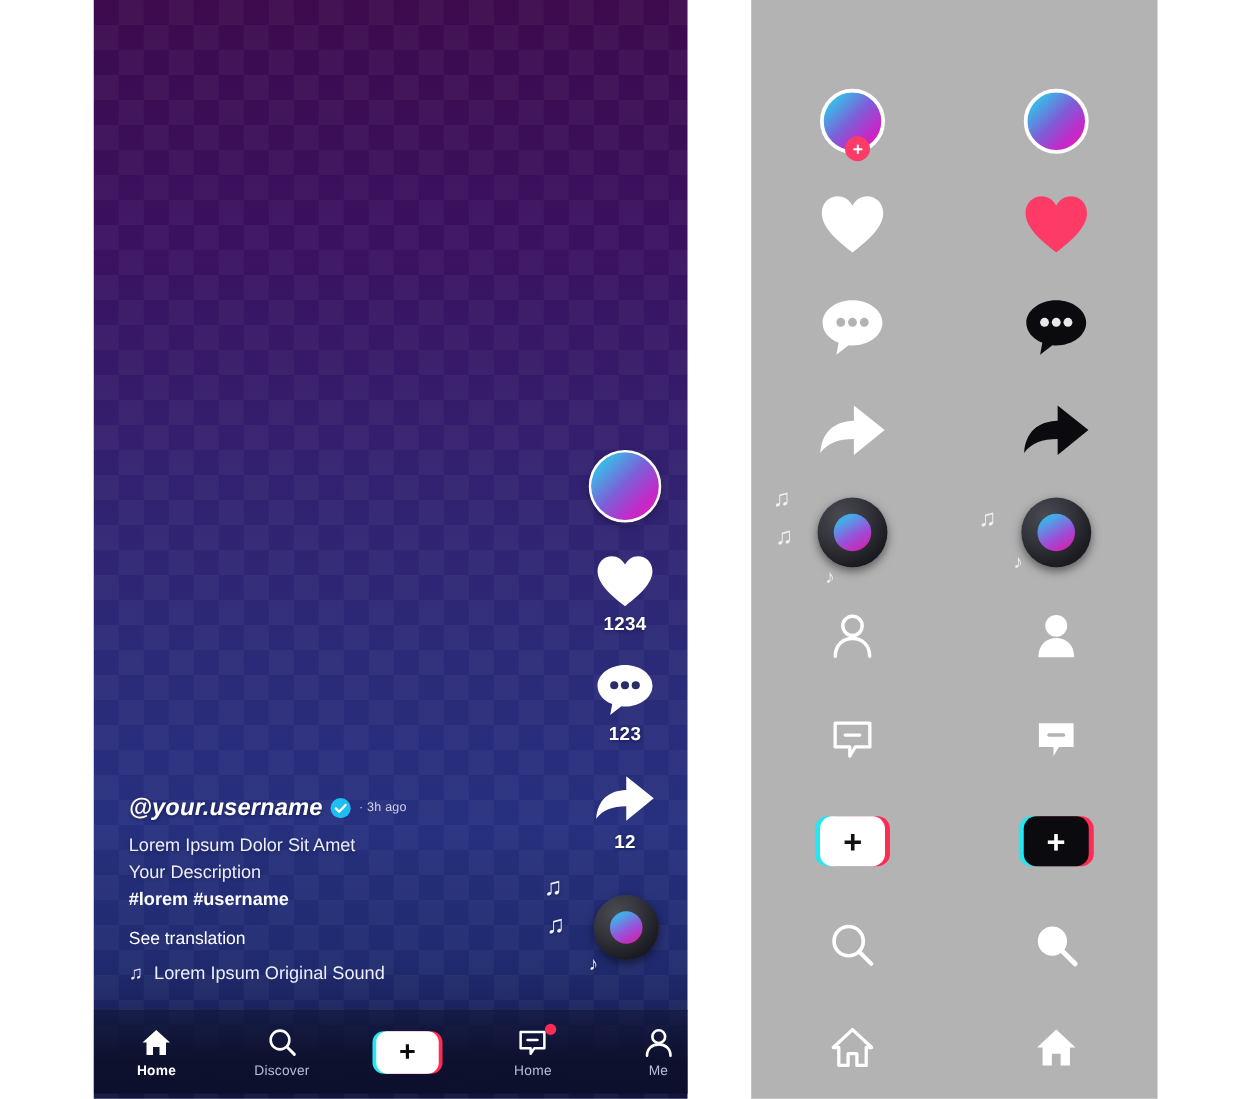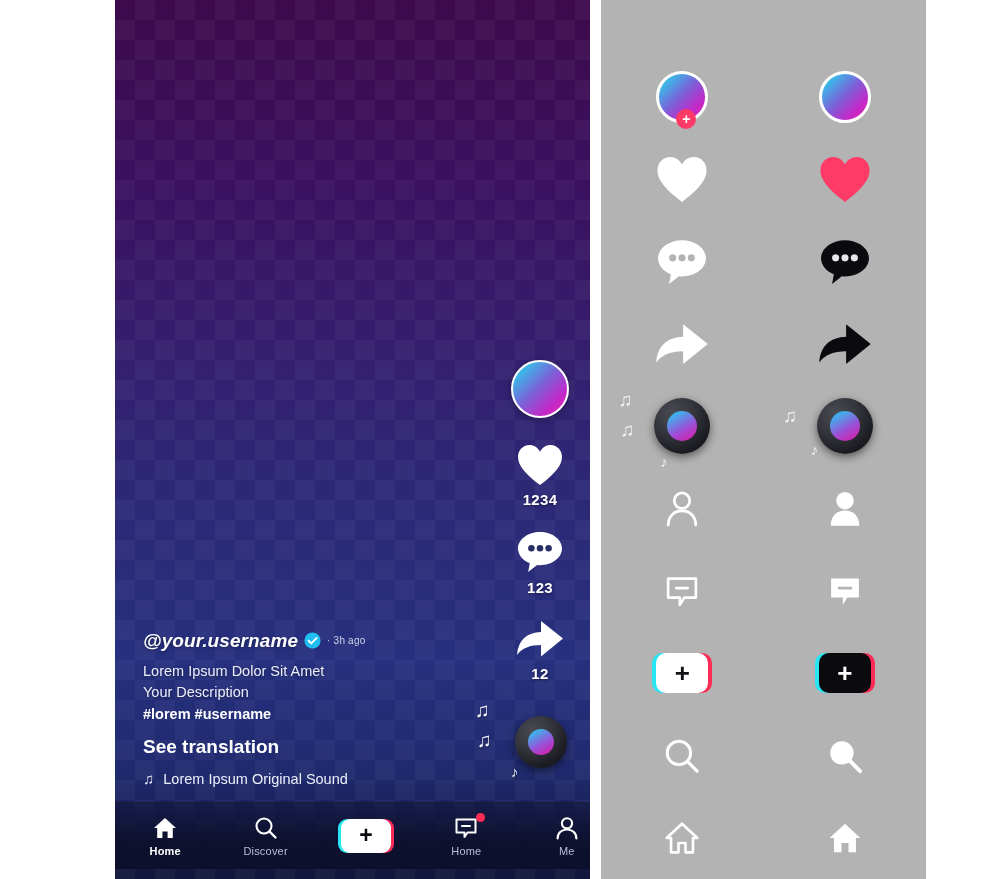--- a/index.html
+++ b/index.html
@@ -9,21 +9,20 @@
     overflow:hidden;position:relative;
   }
   .stage{position:absolute;left:0;top:0;width:1000px;height:879px;}
 
   
   .phone{
     position:absolute;left:75px;top:0;width:475px;height:879px;
     overflow:hidden;
     background:
       linear-gradient(180deg,#3d0a4d 0%, #3a1160 22%, #33206f 42%, #2b2a78 60%, #26307e 75%, #1f2a6e 88%, #151a47 97%, #11153a 100%);
-    margin-left: 40px;
   }
   .checker{
     position:absolute;inset:0;
     background-image:
       linear-gradient(45deg, rgba(255,255,255,.035) 25%, transparent 25%, transparent 75%, rgba(255,255,255,.035) 75%),
       linear-gradient(45deg, rgba(255,255,255,.035) 25%, transparent 25%, transparent 75%, rgba(255,255,255,.035) 75%);
     background-size:40px 40px;
     background-position:0 0, 20px 20px;
     pointer-events:none;
   }
@@ -63,27 +62,27 @@
   .note.n3{left:8px;top:60px;font-size:15px;}
 
   
   .caption{position:absolute;left:28px;bottom:92px;width:330px;}
   .cap-head{display:flex;align-items:center;gap:6px;margin-bottom:9px;}
   .username{color:#fff;font-size:19px;font-weight:700;letter-spacing:.1px;text-shadow:0 1px 3px rgba(0,0,0,.4);font-style:italic;}
   .verified{width:17px;height:17px;display:block;flex:0 0 auto;}
   .timeago{color:#cfd2e6;font-size:10px;letter-spacing:.2px;}
   .desc{color:#eceefb;font-size:14.5px;line-height:1.45;text-shadow:0 1px 3px rgba(0,0,0,.35);}
   .tags{color:#ffffff;font-size:14.5px;font-weight:700;line-height:1.45;margin-top:1px;}
-  .translate{color:#ffffff;font-size:19px;font-weight:700;margin-top:11px;}
+  .translate{color:#ffffff;font-size:14px;font-weight:400;margin-top:11px;}
   .sound{display:flex;align-items:center;gap:9px;margin-top:12px;color:#eceefb;font-size:14.5px;}
   .sound .mnote{font-size:15px;}
 
   
   .nav{
-    position:absolute;left:0;bottom:10px;width:502px;height:66px;
+    position:absolute;left:0;bottom:4px;width:502px;height:66px;
     background:linear-gradient(180deg, rgba(17,21,58,.55) 0%, rgba(13,16,44,.95) 60%, #0c102b 100%);
     display:flex;align-items:center;justify-content:space-around;
     border-top:1px solid rgba(255,255,255,.05);
   }
   .nav-item{display:flex;flex-direction:column;align-items:center;justify-content:center;width:74px;position:relative;}
   .nav-label{font-size:11px;margin-top:4px;color:#b9bcd6;letter-spacing:.2px;}
   .nav-item.active .nav-label{color:#ffffff;font-weight:700;}
   .nav-ico{width:26px;height:26px;display:block;}
   .dot-badge{
     position:absolute;right:18px;top:-2px;width:9px;height:9px;border-radius:50%;

